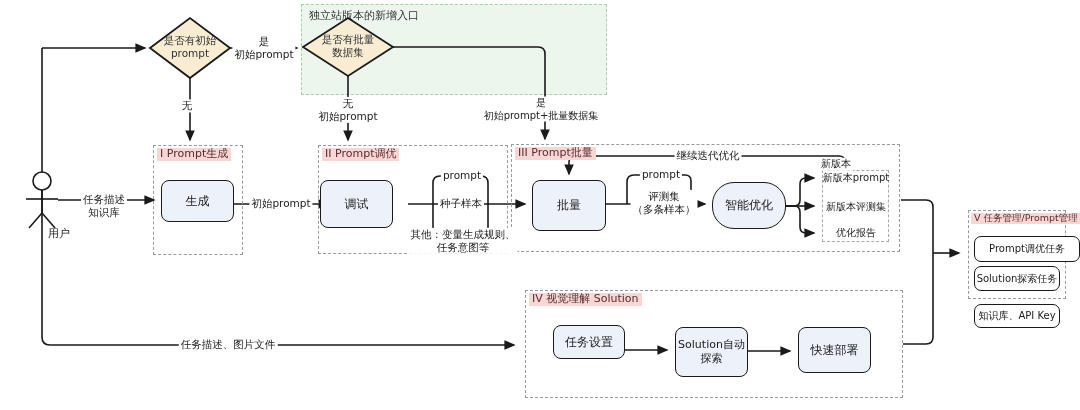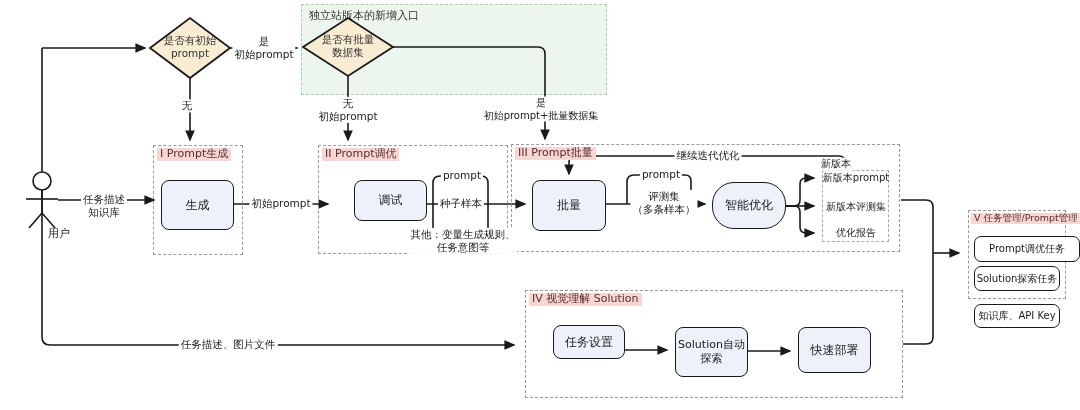--- a/index.html
+++ b/index.html
@@ -105,24 +105,24 @@
   <div class="sec" style="left:968px;top:210px;width:98px;height:89px;">
     <span class="seclbl" style="font-size:9.5px;left:2px;">V 任务管理/Prompt管理</span>
   </div>
 
   <div class="sec" style="left:822px;top:170px;width:67px;height:72px;border-color:#aaa;"></div>
   <div class="lbl" style="left:836px;top:164px;font-size:10px;">新版本</div>
   <div class="outitem" style="left:856px;top:178px;">新版本prompt</div>
   <div class="outitem" style="left:856px;top:207px;">新版本评测集</div>
   <div class="outitem" style="left:856px;top:233px;">优化报告</div>
 
-  <div class="node" style="left:161px;top:180px;width:73px;height:50px;">
+  <div class="node" style="left:161px;top:180px;width:73px;height:42px;">
     <span>生成</span>
   </div>
-  <div class="node" style="left:354px;top:180px;width:73px;height:41px;">
+  <div class="node" style="left:320px;top:180px;width:73px;height:48px;">
     <span>调试</span>
   </div>
   <div class="node" style="left:532px;top:180px;width:74px;height:51px;">
     <span>批量</span>
   </div>
   <div class="node" style="left:712px;top:182px;width:74px;height:47px;border-radius:22px;">
     <span>智能优化</span>
   </div>
   <div class="node" style="left:553px;top:325px;width:72px;height:34px;">
     <span>任务设置</span>

